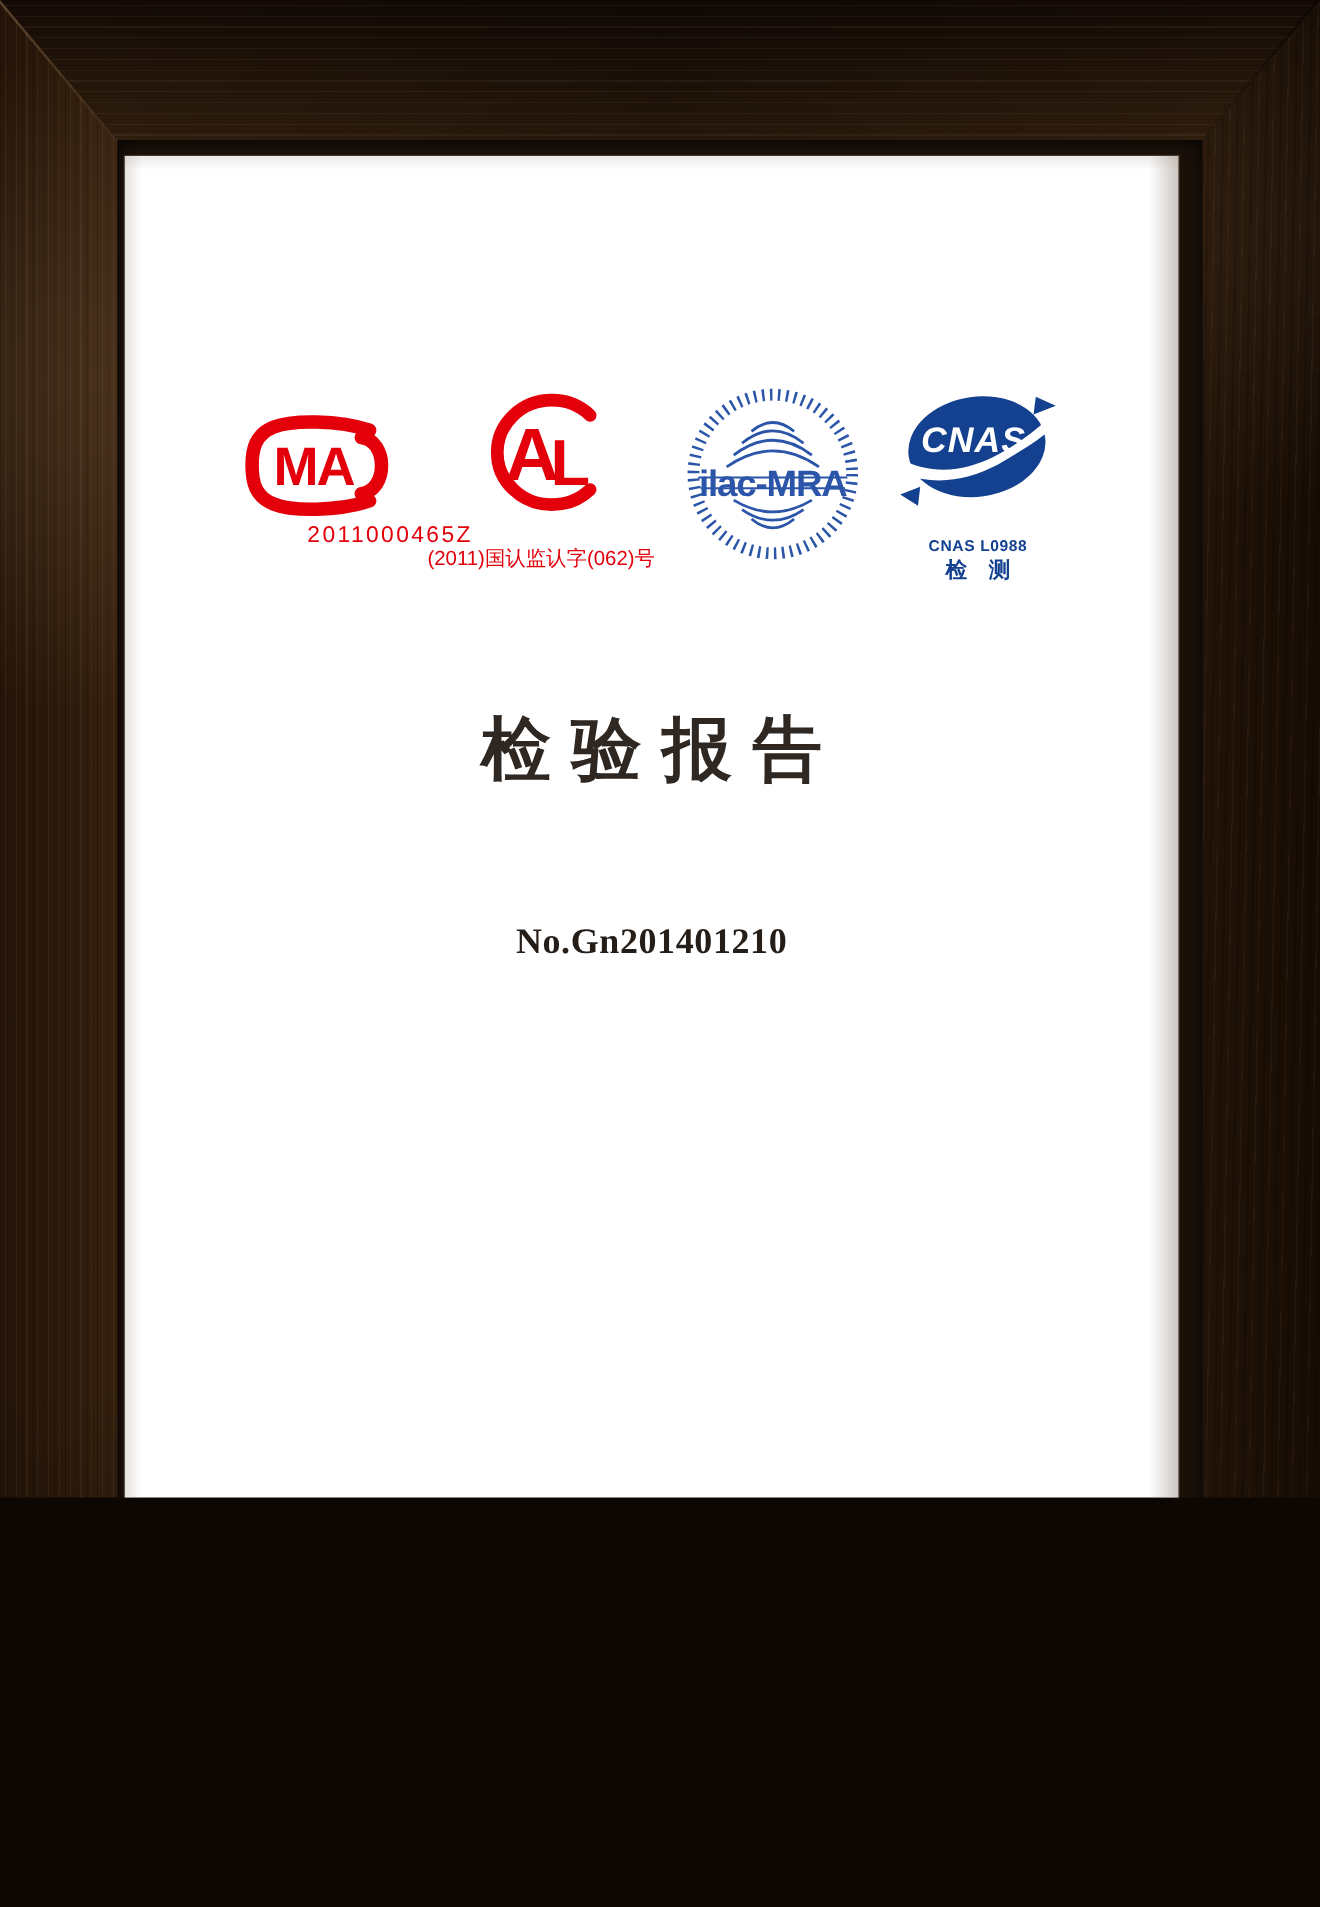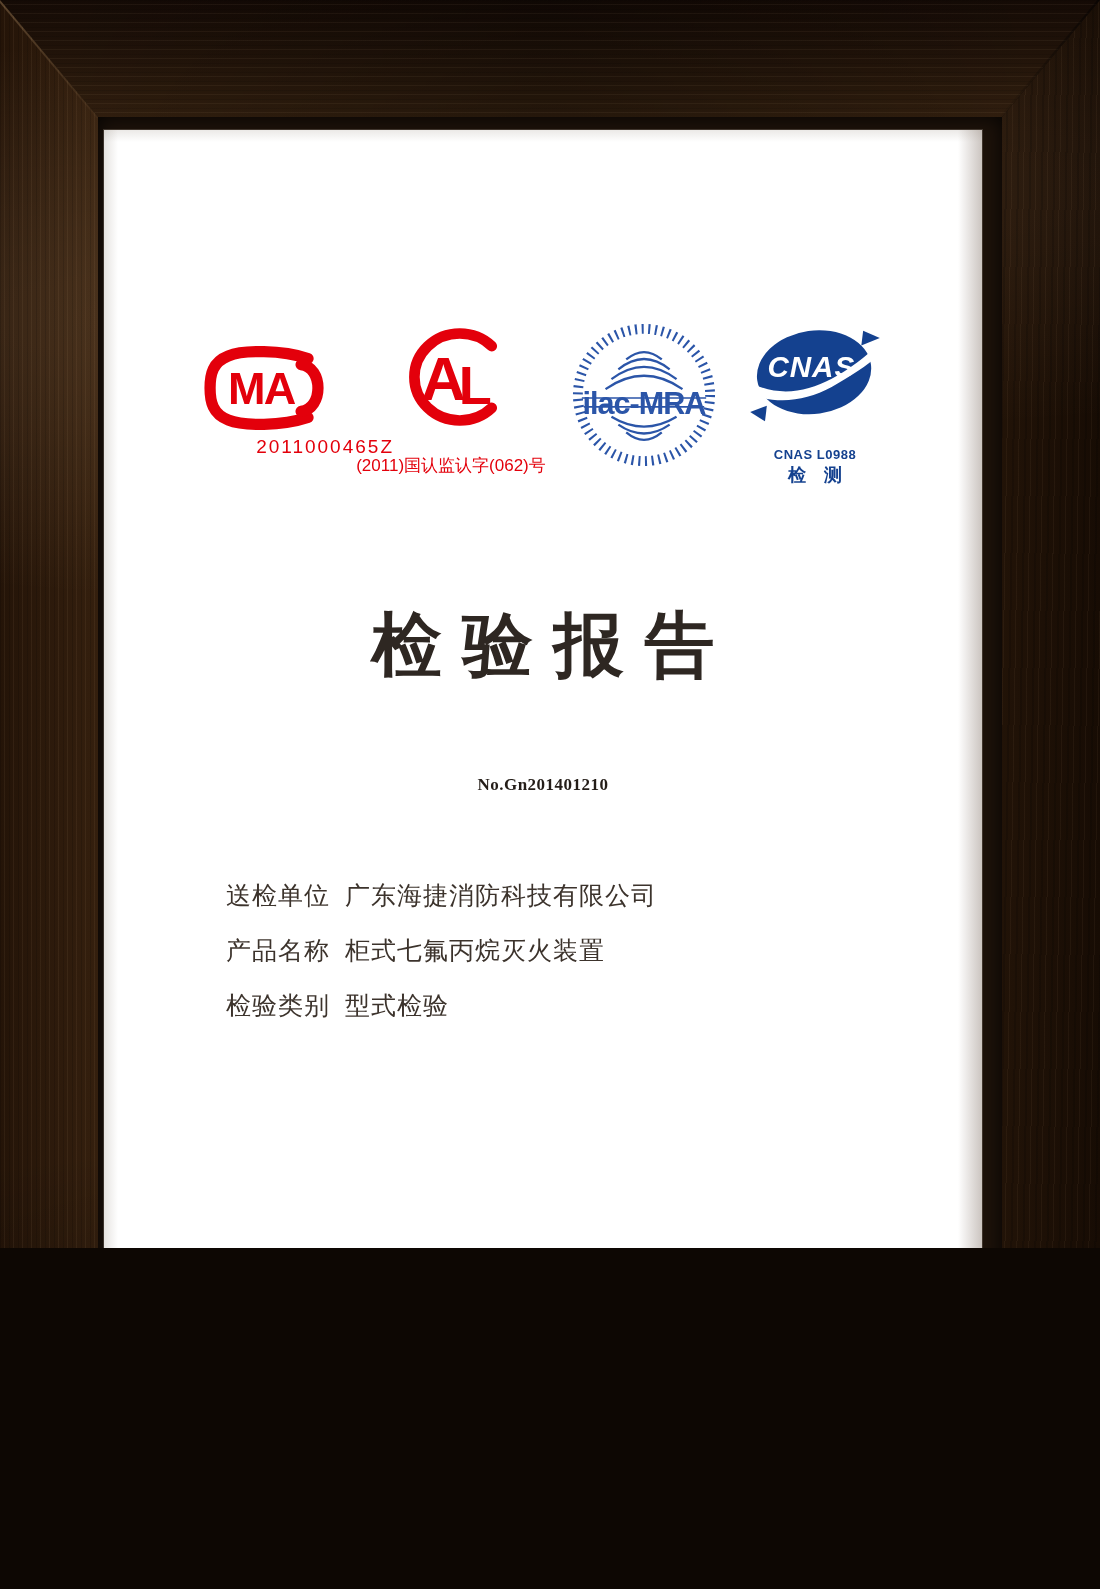--- a/index.html
+++ b/index.html
@@ -71,23 +71,23 @@
   .ctr{text-align:center;}
 
   
   .cert-caption{color:#e3000b;white-space:nowrap;}
   .cma-number{left:40px;top:306px;width:250px;font-size:19px;letter-spacing:2px;font-weight:500;text-align:right;}
   .al-caption{left:224px;top:324px;width:246px;font-size:17px;font-weight:500;}
   .cnas-cn{left:646px;top:296px;width:130px;font-size:18px;color:#14418f;font-weight:700;margin-top:37px;}
   .cnas-code{left:631px;top:317px;width:160px;font-size:13px;color:#14418f;font-weight:700;letter-spacing:.5px;}
 
   
-  .title{left:0;top:448px;width:100%;font-size:70px;line-height:94px;font-weight:900;
-    color:#2e2722;letter-spacing:.30em;padding-left:.30em;box-sizing:border-box;white-space:nowrap;margin-top:20px;}
-  .report-no{left:0;top:640px;width:100%;font-size:17px;line-height:30px;font-weight:700;
+  .title{left:0;top:448px;width:100%;font-size:58px;line-height:94px;font-weight:900;
+    color:#2e2722;letter-spacing:.30em;padding-left:.30em;box-sizing:border-box;white-space:nowrap;}
+  .report-no{left:0;top:640px;width:100%;font-size:30px;line-height:30px;font-weight:700;
     color:#241d18;font-family:"Liberation Serif","DejaVu Serif",serif;letter-spacing:.5px;}
   .fields{left:122px;top:750px;display:flex;flex-direction:column;gap:25px;}
   .field-row{display:flex;gap:15px;font-size:25px;line-height:30px;color:#3c332c;
     letter-spacing:1px;white-space:nowrap;}
   .issuer{left:0;top:1135px;width:100%;font-size:25px;line-height:30px;color:#3a332d;
     font-weight:500;letter-spacing:.5px;}
 </style>
 </head>
 <body>
 
@@ -144,29 +144,15 @@
       <polygon points="16,103 0,93 18,86" fill="#14418f"></polygon>
       <text x="66" y="55" text-anchor="middle" font-size="32" font-weight="900" font-style="italic" fill="#ffffff" letter-spacing="1">CNAS</text>
     </svg>
     <div class="abs ctr cnas-cn">检　测</div>
     <div class="abs ctr cnas-code">CNAS L0988</div>
 
     <div class="abs ctr title">检验报告</div>
 
     <div class="abs ctr report-no">No.Gn201401210</div>
 
-    <div class="abs fields">
-      <div class="field-row">
-        <span>送检单位</span>
-        <span>广东海捷消防科技有限公司</span>
-      </div>
-      <div class="field-row">
-        <span>产品名称</span>
-        <span>柜式七氟丙烷灭火装置</span>
-      </div>
-      <div class="field-row">
-        <span>检验类别</span>
-        <span>型式检验</span>
-      </div>
-    </div>
 
   </div>
 </div>
 
 </body></html>

